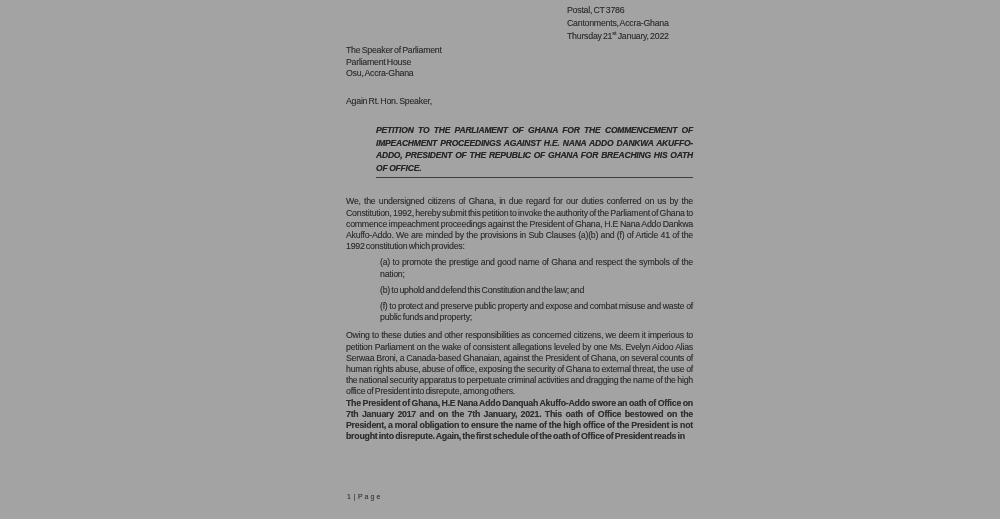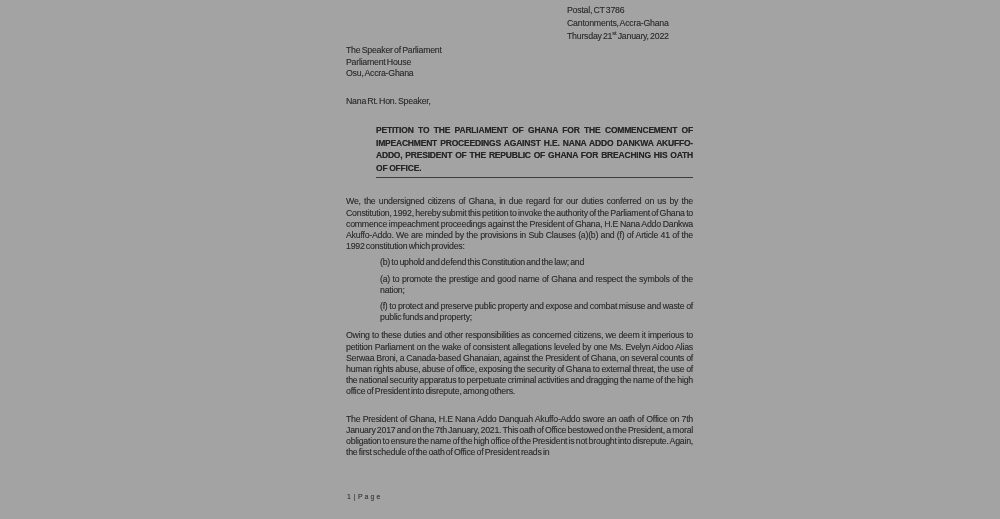--- a/index.html
+++ b/index.html
@@ -52,36 +52,37 @@
     font-weight: bold;
     font-size: 8.5px;
     line-height: 12.6px;
     letter-spacing: -0.2px;
     word-spacing: -0.4px;
     color: #262626;
     text-align: justify;
     border-bottom: 1.6px solid #3c3c3c;
     padding-bottom: 3px;
     text-shadow: 0 0 0.4px rgba(40,40,40,0.6);
+    font-style: italic;
   }
   .para {
     margin: 7px 0 0 0;
     width: 347px;
     text-align: justify;
   }
   .para.first {
     margin-top: 18px;
   }
   .clause {
     margin: 5px 0 0 34px;
     width: 313px;
     text-align: justify;
   }
   .para.owing { margin-top: 7px; }
-  .para.oath  { margin-top: 16px; }
+  .para.oath  { margin-top: 0; font-weight: bold; }
   .footer {
     position: absolute;
     left: 347px;
     top: 493px;
     font-size: 7px;
     letter-spacing: 0.6px;
     color: #3a3a3a;
     text-shadow: 0 0 0.3px rgba(60,60,60,0.5);
   }
   .footer .sep { margin: 0 2px; }
@@ -102,29 +103,29 @@
     <div>Cantonments, Accra-Ghana</div>
     <div><span>Thursday 21</span><sup class="ord">st</sup><span> January, 2022</span></div>
   </div>
 
   <div class="recipient-block txt">
     <div>The Speaker of Parliament</div>
     <div>Parliament House</div>
     <div>Osu, Accra-Ghana</div>
   </div>
 
-  <div class="salutation txt">Nana Rt. Hon. Speaker,</div>
+  <div class="salutation txt">Again Rt. Hon. Speaker,</div>
 
   <div class="content-col">
     <div class="subject">PETITION TO THE PARLIAMENT OF GHANA FOR THE COMMENCEMENT OF IMPEACHMENT PROCEEDINGS AGAINST H.E. NANA ADDO DANKWA AKUFFO-ADDO, PRESIDENT OF THE REPUBLIC OF GHANA FOR BREACHING HIS OATH OF OFFICE.</div>
 
     <p class="para first txt">We, the undersigned citizens of Ghana, in due regard for our duties conferred on us by the Constitution, 1992, hereby submit this petition to invoke the authority of the Parliament of Ghana to commence impeachment proceedings against the President of Ghana, H.E Nana Addo Dankwa Akuffo-Addo. We are minded by the provisions in Sub Clauses (a)(b) and (f) of Article 41 of the 1992 constitution which provides:</p>
 
+    <p class="clause txt">(a) to promote the prestige and good name of Ghana and respect the symbols of the nation;</p>
     <p class="clause txt">(b) to uphold and defend this Constitution and the law; and</p>
-    <p class="clause txt">(a) to promote the prestige and good name of Ghana and respect the symbols of the nation;</p>
     <p class="clause txt">(f) to protect and preserve public property and expose and combat misuse and waste of public funds and property;</p>
 
     <p class="para owing txt">Owing to these duties and other responsibilities as concerned citizens, we deem it imperious to petition Parliament on the wake of consistent allegations leveled by one Ms. Evelyn Aidoo Alias Serwaa Broni, a Canada-based Ghanaian, against the President of Ghana, on several counts of human rights abuse, abuse of office, exposing the security of Ghana to external threat, the use of the national security apparatus to perpetuate criminal activities and dragging the name of the high office of President into disrepute, among others.</p>
     <p class="para oath txt">The President of Ghana, H.E Nana Addo Danquah Akuffo-Addo swore an oath of Office on 7th January 2017 and on the 7th January, 2021. This oath of Office bestowed on the President, a moral obligation to ensure the name of the high office of the President is not brought into disrepute. Again, the first schedule of the oath of Office of President reads in</p>
   </div>
 
   <div class="footer">
     <span>1</span><span class="sep">|</span><span class="page-label">Page</span>
   </div>
 

